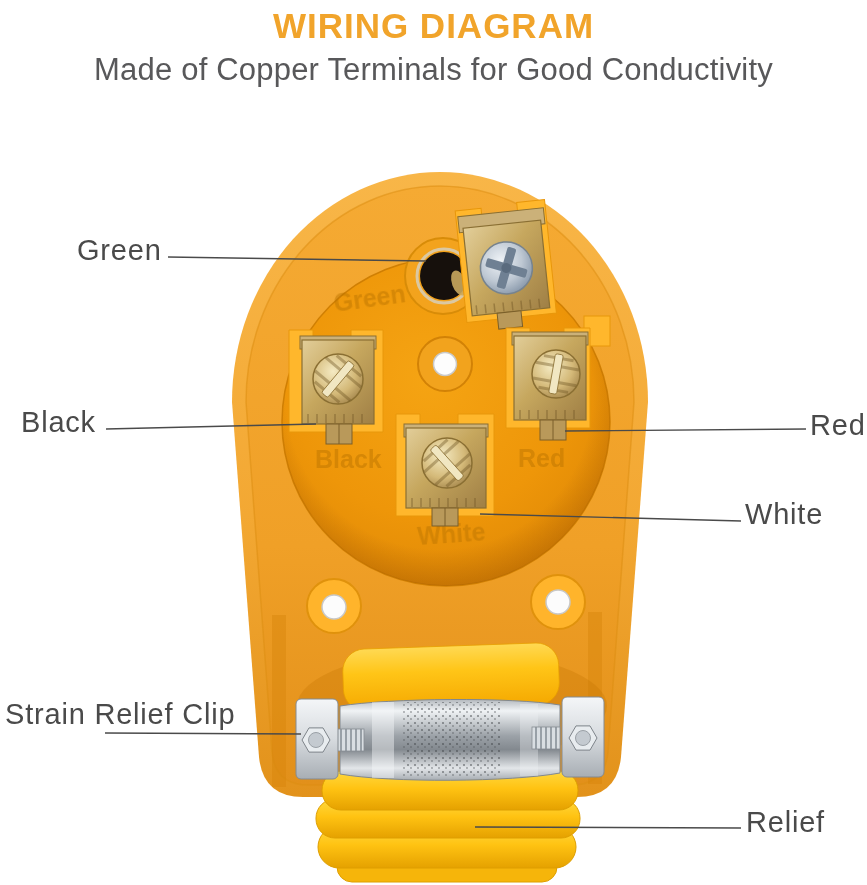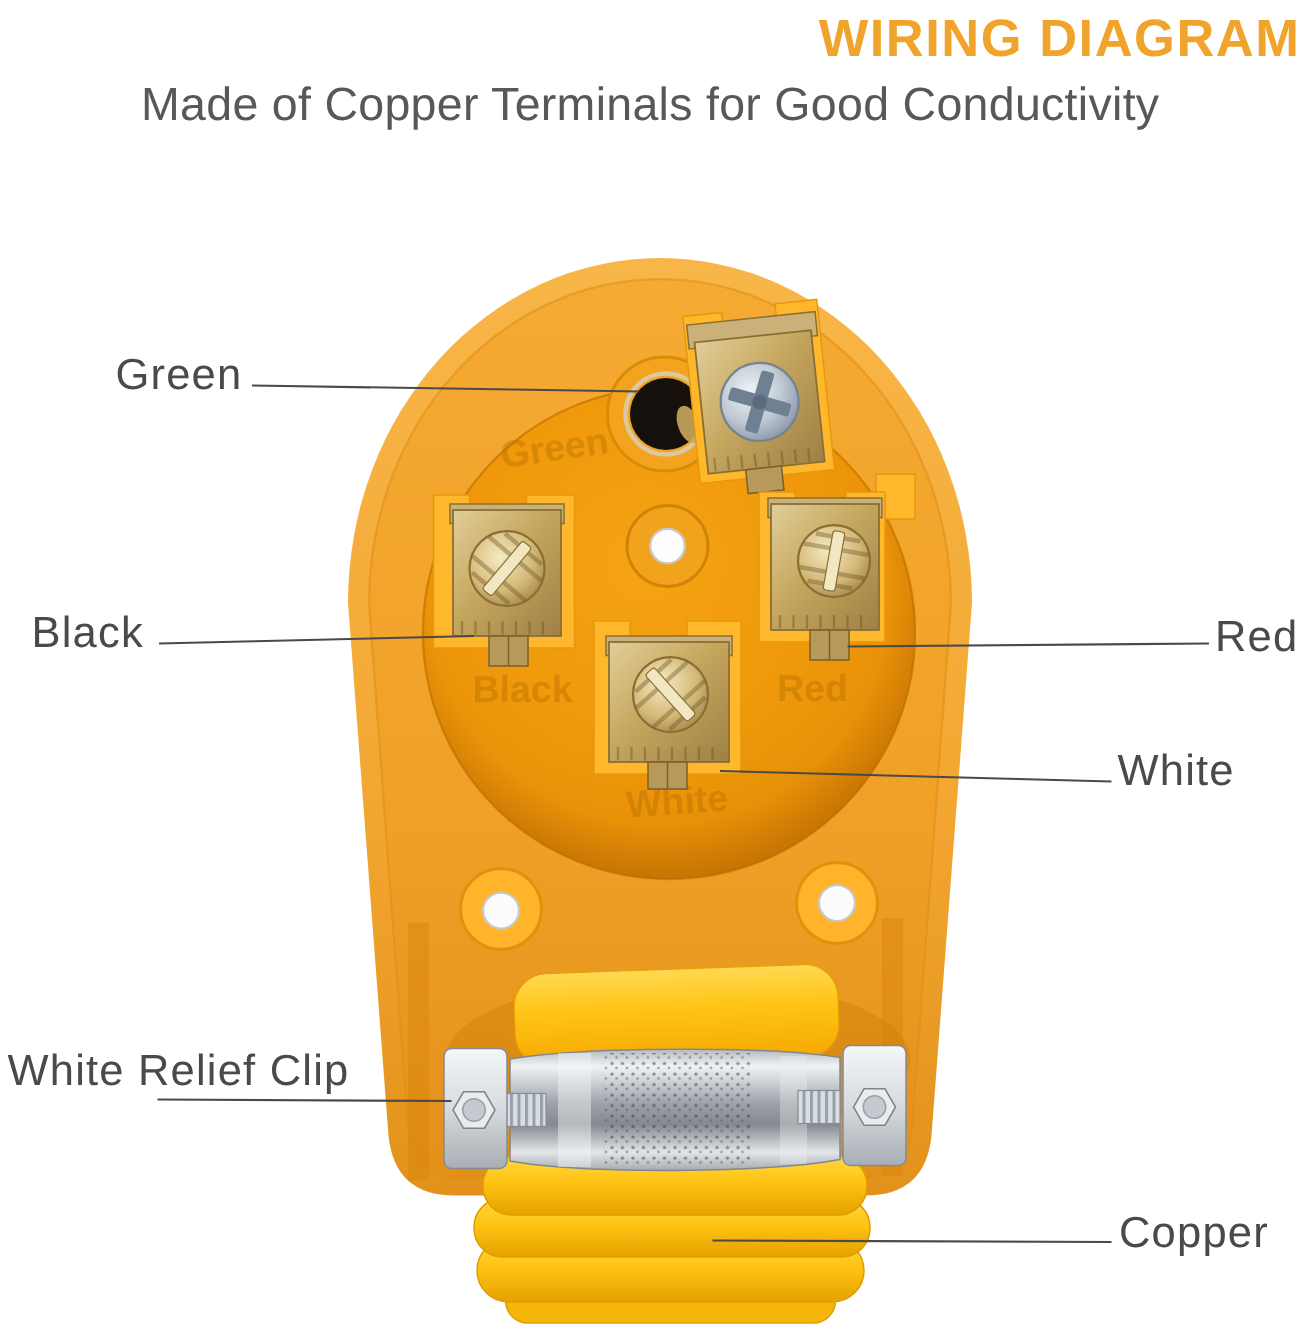--- a/index.html
+++ b/index.html
@@ -4,21 +4,21 @@
 <style>
   html,body{margin:0;padding:0;background:#ffffff;}
   .stage{
     position:relative;width:867px;height:885px;margin:0 auto;
     background:#ffffff;overflow:hidden;
     font-family:"Liberation Sans", sans-serif;
   }
   .header{position:absolute;top:6px;left:0;width:100%;text-align:center;}
   .title{
     margin:0;font-size:35px;font-weight:700;letter-spacing:1px;
-    color:#F1A42B;font-family:"Liberation Sans", sans-serif;text-align:right;
+    color:#F1A42B;font-family:"Liberation Sans", sans-serif;
   }
   .subtitle{
     margin:6px 0 0 0;font-size:31px;font-weight:400;letter-spacing:0.2px;
     color:#58585A;
   }
   .plug-svg{position:absolute;left:0;top:0;}
   .callout{
     position:absolute;font-size:29px;font-weight:400;color:#4A4A4A;
     letter-spacing:0.8px;white-space:nowrap;
   }
@@ -298,16 +298,16 @@
       <line x1="480" y1="514" x2="741" y2="521"></line>
       <line x1="105" y1="733" x2="301" y2="734"></line>
       <line x1="475" y1="827" x2="741" y2="828"></line>
     </g>
   </svg>
 
   <span class="callout callout-green">Green</span>
   <span class="callout callout-black">Black</span>
   <span class="callout callout-red">Red</span>
   <span class="callout callout-white">White</span>
-  <span class="callout callout-strain">White Relief Clip</span>
-  <span class="callout callout-bushing">Copper</span>
+  <span class="callout callout-strain">Strain Relief Clip</span>
+  <span class="callout callout-bushing">Relief</span>
 
 </div>
 
 </body></html>

